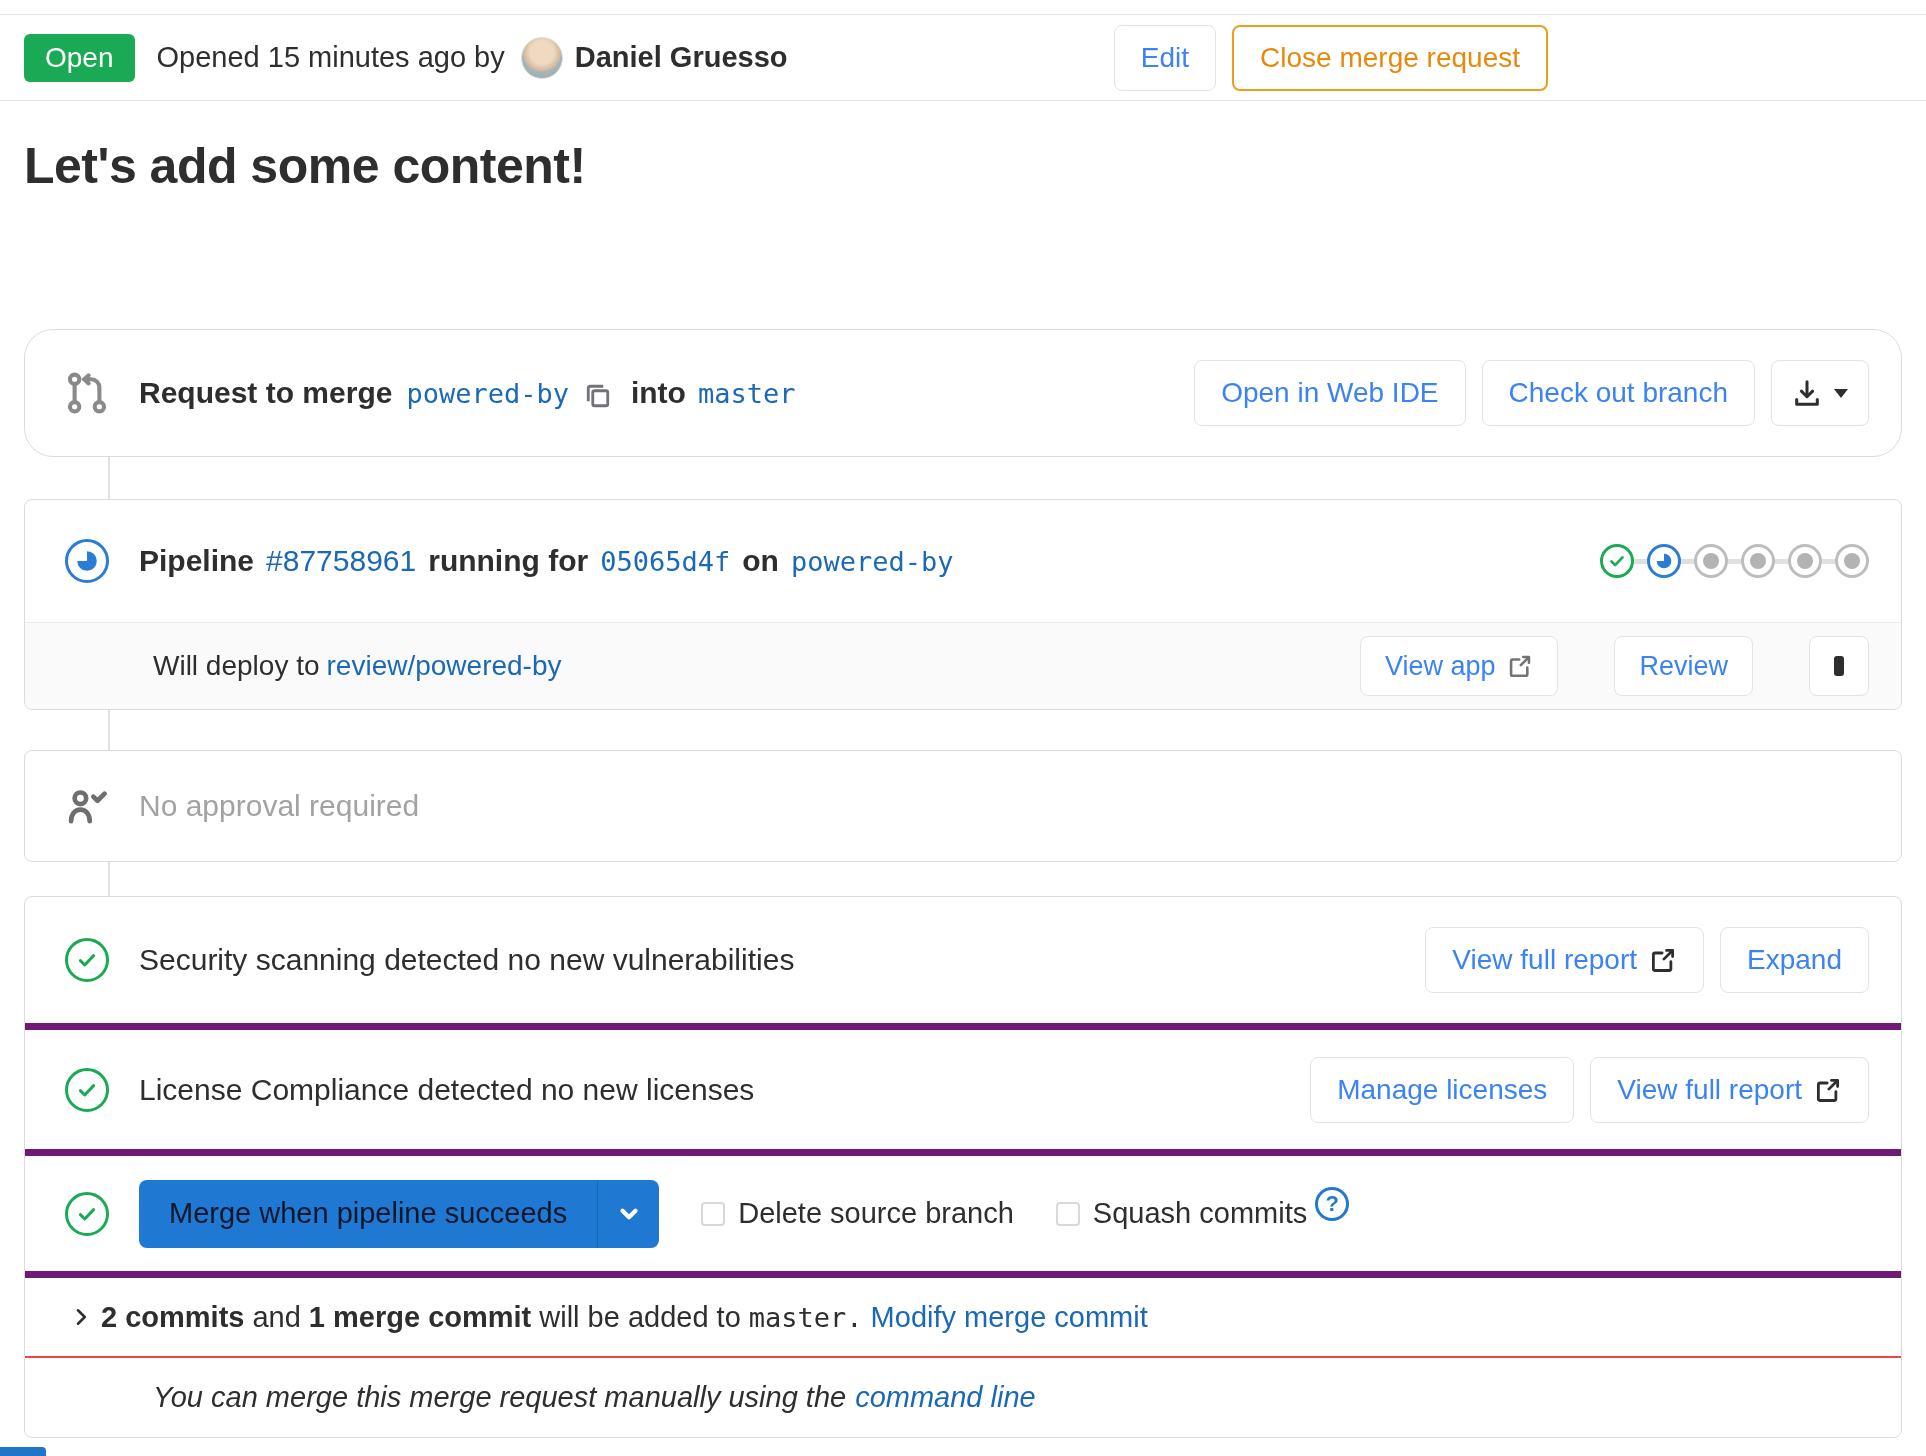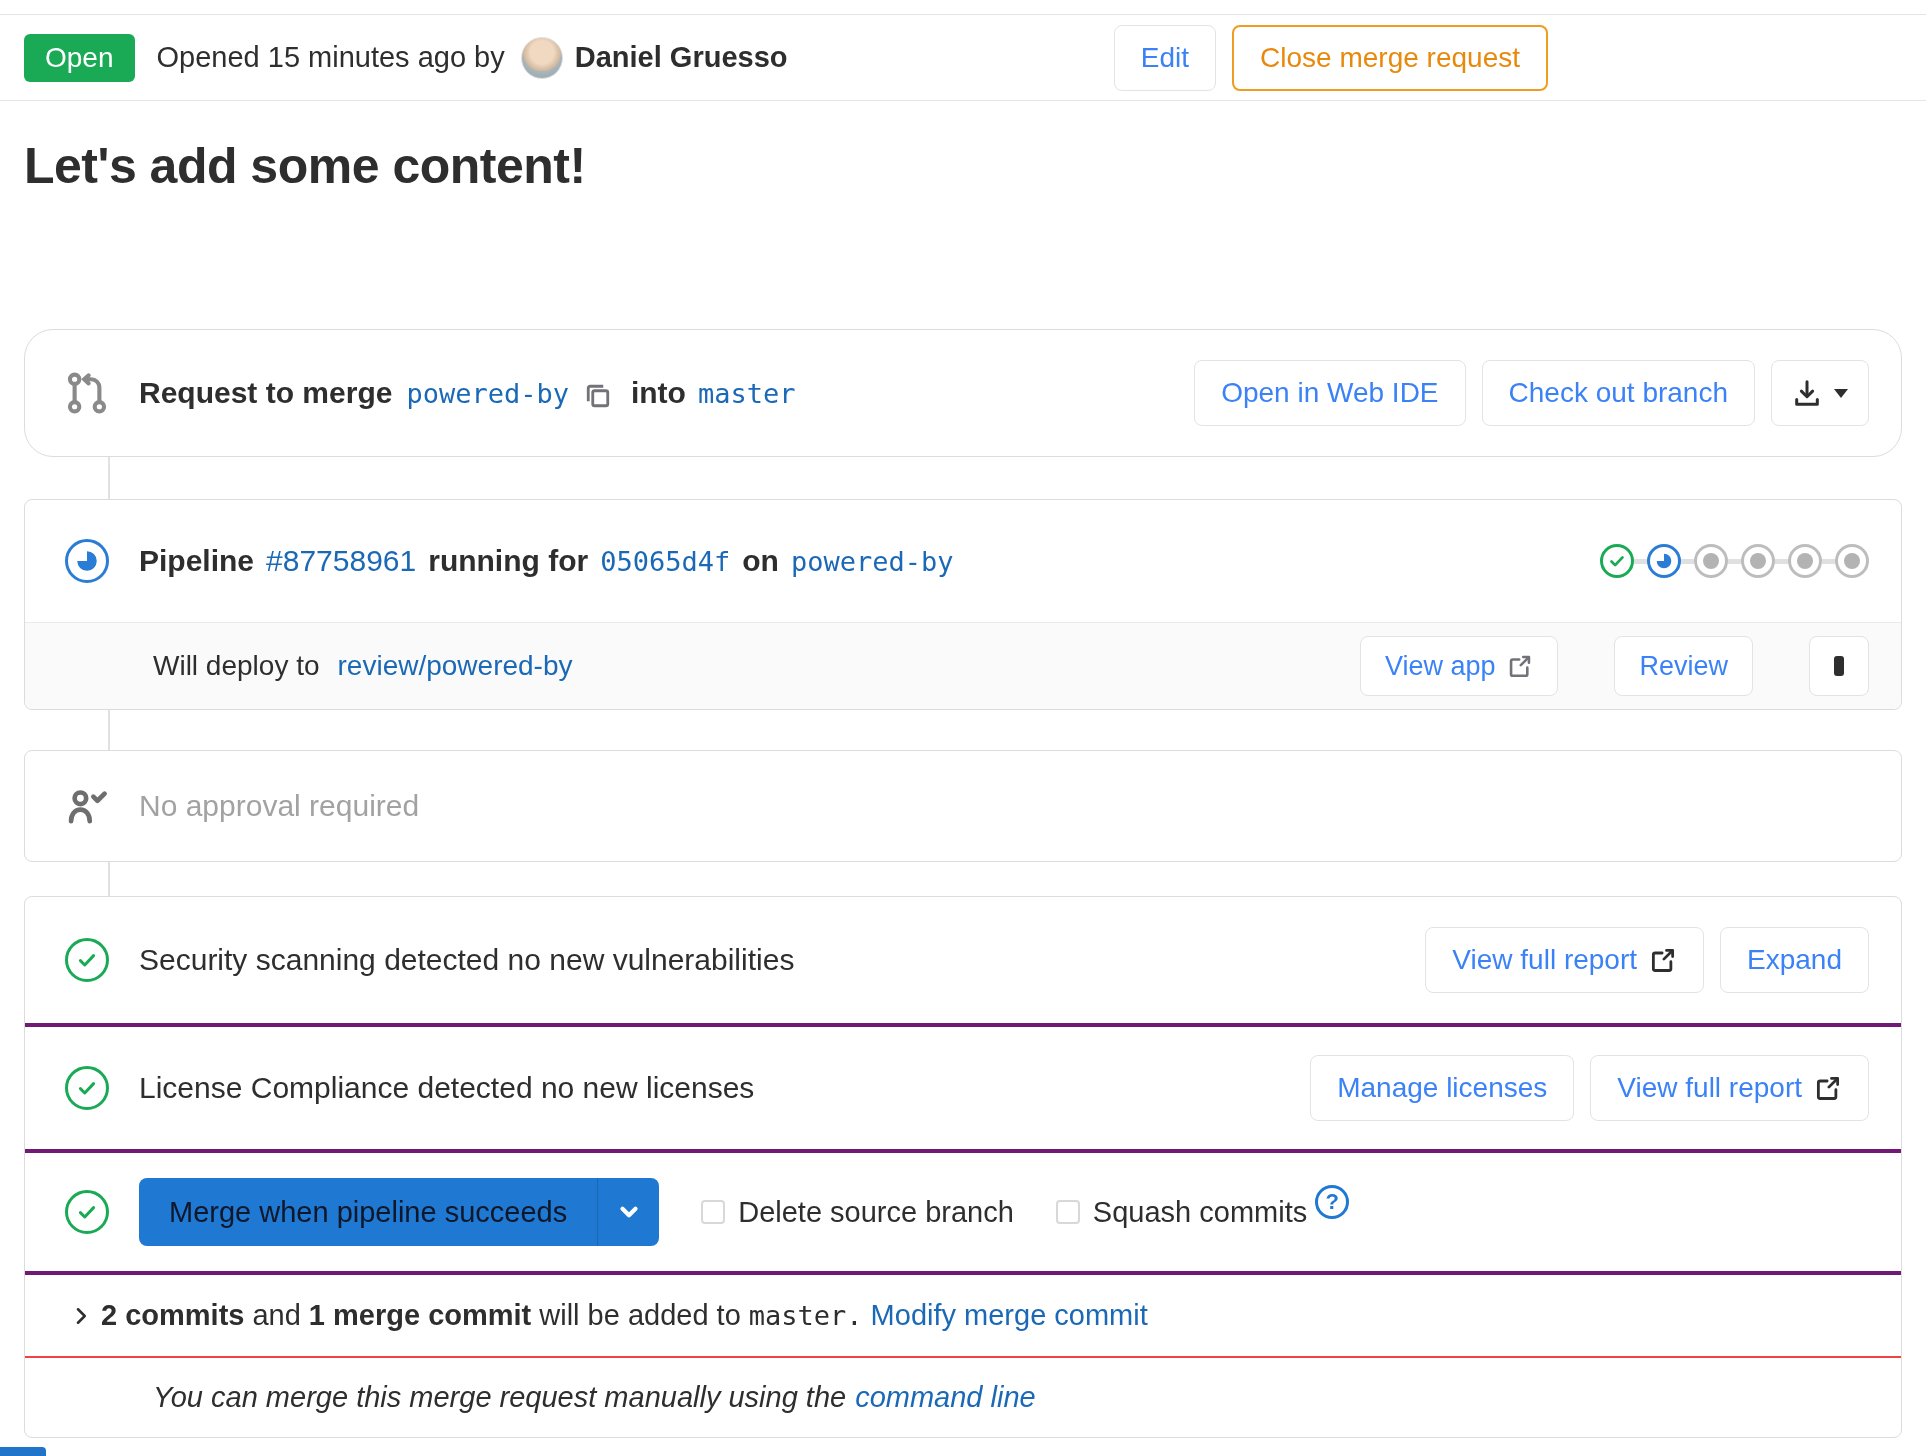--- a/index.html
+++ b/index.html
@@ -51,21 +51,21 @@
   .dot { width:16px; height:16px; border-radius:50%; background:#b3b3b3; }
 
   .deploy-row { height:87px; background:#fafafa; border-top:1px solid #eaeaea; font-size:28px; padding-left:128px; border-radius:0 0 8px 8px; }
   .btn.sm { height:60px; font-size:27px; padding:0 24px;margin-left:40px; }
   .stop-btn { width:60px; padding:0; }
   .stop-square { width:20px; height:20px; background:#2e2e2e; border-radius:3px; }
 
   .approval-row { height:112px; font-size:30px; color:#a2a2a2; }
 
   .report-row { min-height:126px; font-size:30px; }
-  .bordered-top { border-top:4px solid #701a75; }
+  .bordered-top { border-top:7px solid #701a75; }
 
   .merge-split { display:flex; cursor:pointer; }
   .merge-main { background:#1f78d1; color:#0f172a; font-size:29px; height:68px; display:flex; align-items:center; padding:0 30px; border-radius:8px 0 0 8px; }
   .merge-caret { background:#1f78d1; width:62px; height:68px; display:flex; align-items:center; justify-content:center; border-left:1px solid #1a66b2; border-radius:0 8px 8px 0; }
   .chk-group { display:flex; align-items:center; margin-left:42px; font-size:29px; }
   .chk { width:24px; height:24px; appearance:none; -webkit-appearance:none; border:2px solid #d8d8d8; border-radius:4px; background:#fff; margin-right:13px; cursor:pointer; flex:none; }
   .help-icon { width:34px; height:34px; border-radius:50%; border:3px solid #1f78d1; color:#1f78d1; font-size:22px; font-weight:bold; display:flex; align-items:center; justify-content:center; margin:-20px 0 0 8px; cursor:pointer; }
 
   .commits-row { min-height:85px; font-size:29px; padding-left:44px; }
   .commits-chevron { margin-right:26px; display:flex; cursor:pointer; }
@@ -177,21 +177,21 @@
             <span class="dot"></span>
           </span>
           <span class="stage-line"></span>
           <span class="stage created">
             <span class="dot"></span>
           </span>
         </span>
     </div>
     <div class="row deploy-row">
       <span>Will deploy to</span>
-      <span class="lnk" style="margin-left:18px">review/powered-by</span>
+      <span class="lnk" style="margin-left:7px">review/powered-by</span>
       <span class="spacer"></span>
       <span class="gap16">
         <button class="btn sm">
           <span>View app</span>
           <span>
             <svg width="26" height="26" viewBox="0 0 16 16" fill="none" stroke="#737278" stroke-width="1.6" stroke-linecap="round" stroke-linejoin="round">
               <path d="M12.5 9v4a1 1 0 0 1-1 1h-8a1 1 0 0 1-1-1V5a1 1 0 0 1 1-1h4"></path>
                 <path d="M10 2.5h3.5V6"></path>
                 <path d="M13.3 2.7 8.5 7.5"></path>
             </svg>

